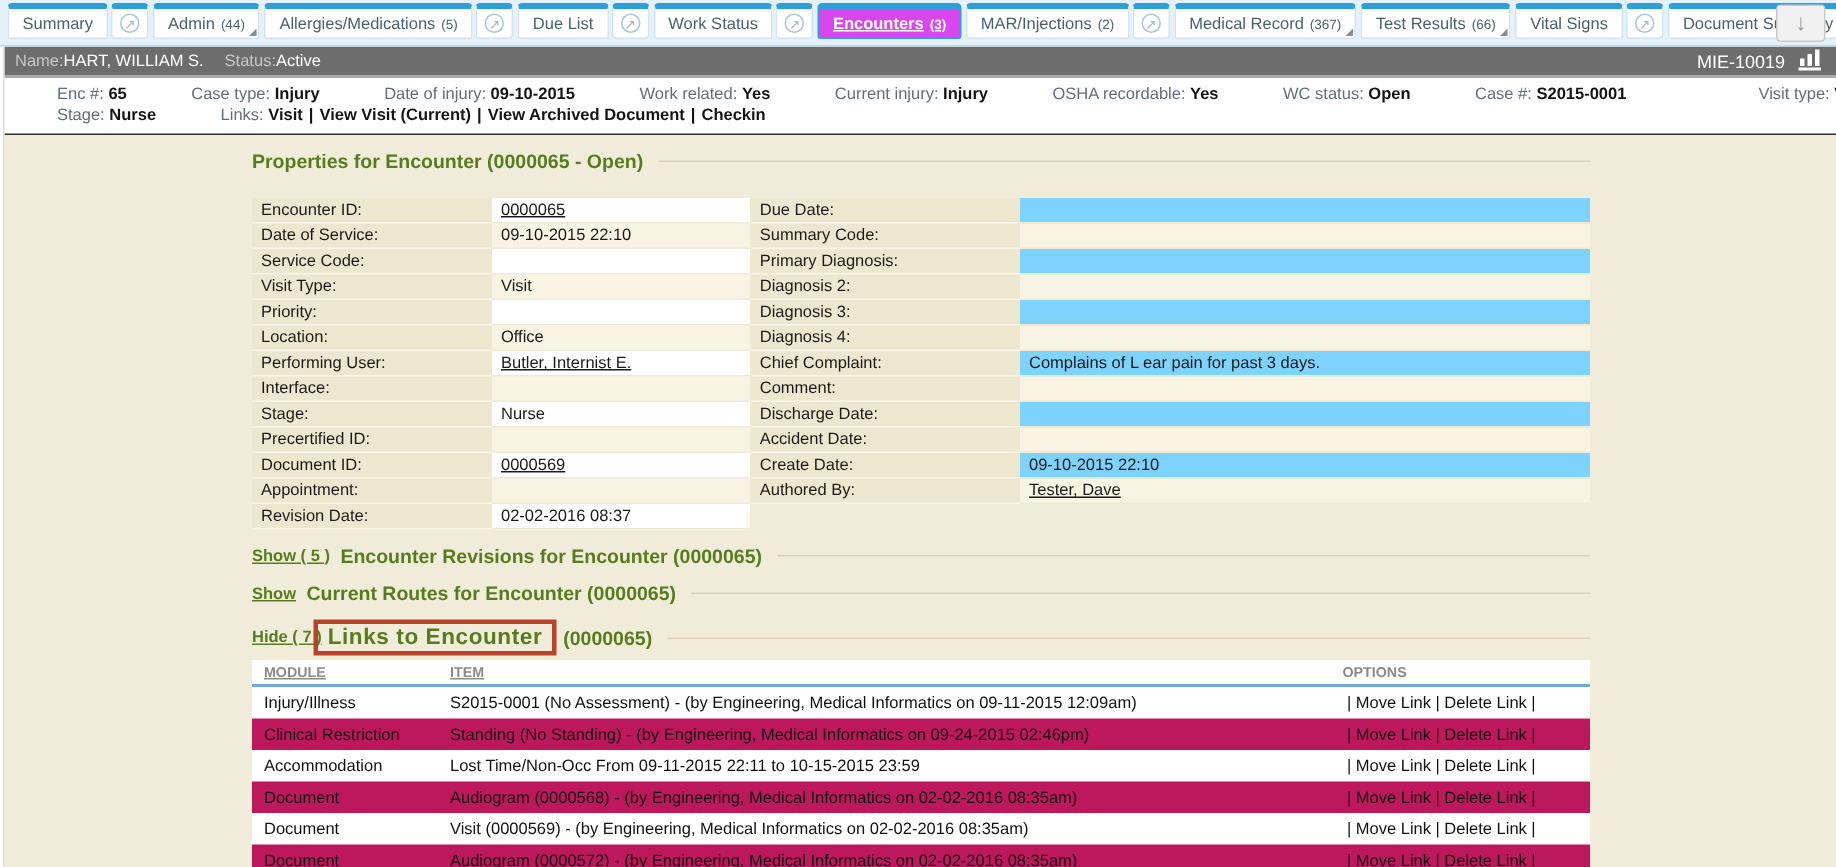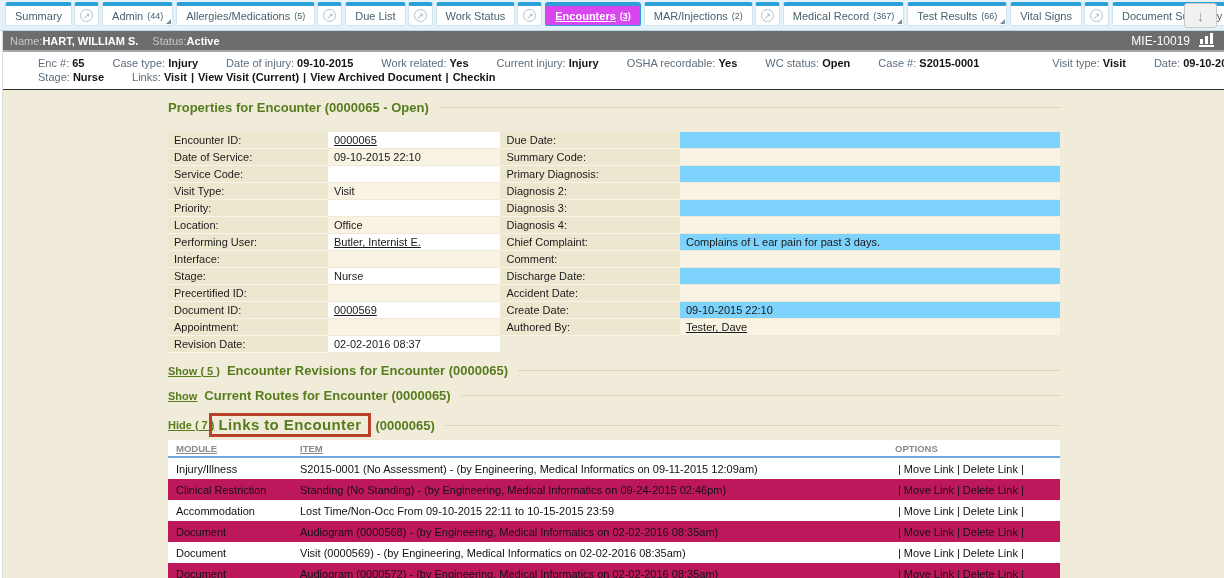--- a/index.html
+++ b/index.html
@@ -23,31 +23,31 @@
     margin-left:-1px;cursor:pointer;}
   .popup-circle{width:13px;height:13px;border:1px solid #abc5d2;border-radius:50%;
     color:#9db8c6;font-size:9px;line-height:12px;text-align:center;display:block;}
   .dl-btn{position:absolute;right:7px;top:3px;width:33px;height:25px;background:#f1f1f1;
     border:1px solid #c9c9c9;border-radius:3px;display:flex;align-items:center;justify-content:center;
     color:#9a9a9a;font-size:15px;font-weight:bold;cursor:pointer;}
   
   .patient-bar{height:21px;background:#6d6d6d;border-bottom:2px solid #a8a8a8;display:flex;
     align-items:center;padding:0 10px;color:#fff;gap:0;}
   .pb-label{color:#c8c8c8;}
-  .pb-value{font-weight:bold;}
+  .pb-value{font-weight:normal;}
   .pb-status{margin-left:14px;}
   .pb-right{margin-left:auto;display:flex;align-items:center;gap:9px;font-size:12px;}
   .chart-icon{display:flex;align-items:flex-end;gap:2px;border-bottom:2px solid #fff;
     padding:0 1px 1px;height:13px;cursor:pointer;}
   .chart-icon i{display:block;width:3px;background:#fff;}
   .chart-icon i:nth-child(1){height:5px;} .chart-icon i:nth-child(2){height:8px;} .chart-icon i:nth-child(3){height:11px;}
   
   .case-info{background:#fff;border-bottom:1px solid #2f2f2f;padding:3px 10px 4px;color:#222;}
   .ci-row{display:flex;align-items:center;margin:2px 0;}
-  .ci-field{white-space:nowrap;padding-left:28px;}
+  .ci-field{white-space:nowrap;margin-right:15px;padding-left:28px;}
   .ci-label{color:#5e6e7c;}
   .ci-value{font-weight:bold;color:#141414;}
   .ci-gap{margin-left:45px;}
   .ci-link{font-weight:bold;color:#141414;cursor:pointer;}
   .ci-sep{color:#141414;margin:0 4px;font-weight:bold;}
   
   .content{padding:6px 0 0 168px;}
   .sec-head{display:flex;align-items:center;width:892px;margin:4px 0 17px;}
   .sec-head::after{content:'';flex:1;border-top:1px solid #ddd3b4;margin-left:10px;}
   .sec-title{color:#567c1e;font-weight:bold;font-size:13px;white-space:nowrap;}
@@ -307,21 +307,21 @@
           <span class="c-item">S2015-0001 (No Assessment) - (by Engineering, Medical Informatics on 09-11-2015 12:09am)</span>
           <span class="c-options"><span class="opt-sep">|</span><span class="opt-link">Move Link</span><span class="opt-sep">|</span><span class="opt-link">Delete Link</span><span class="opt-sep">|</span></span>
         </div>
         <div class="trow alt">
           <span class="c-module">Clinical Restriction</span>
           <span class="c-item">Standing (No Standing) - (by Engineering, Medical Informatics on 09-24-2015 02:46pm)</span>
           <span class="c-options"><span class="opt-sep">|</span><span class="opt-link">Move Link</span><span class="opt-sep">|</span><span class="opt-link">Delete Link</span><span class="opt-sep">|</span></span>
         </div>
         <div class="trow">
           <span class="c-module">Accommodation</span>
-          <span class="c-item">Lost Time/Non-Occ From 09-10-2015 22:11 to 10-15-2015 23:59</span>
+          <span class="c-item">Lost Time/Non-Occ From 09-11-2015 22:11 to 10-15-2015 23:59</span>
           <span class="c-options"><span class="opt-sep">|</span><span class="opt-link">Move Link</span><span class="opt-sep">|</span><span class="opt-link">Delete Link</span><span class="opt-sep">|</span></span>
         </div>
         <div class="trow alt">
           <span class="c-module">Document</span>
           <span class="c-item">Audiogram (0000568) - (by Engineering, Medical Informatics on 02-02-2016 08:35am)</span>
           <span class="c-options"><span class="opt-sep">|</span><span class="opt-link">Move Link</span><span class="opt-sep">|</span><span class="opt-link">Delete Link</span><span class="opt-sep">|</span></span>
         </div>
         <div class="trow">
           <span class="c-module">Document</span>
           <span class="c-item">Visit (0000569) - (by Engineering, Medical Informatics on 02-02-2016 08:35am)</span>

